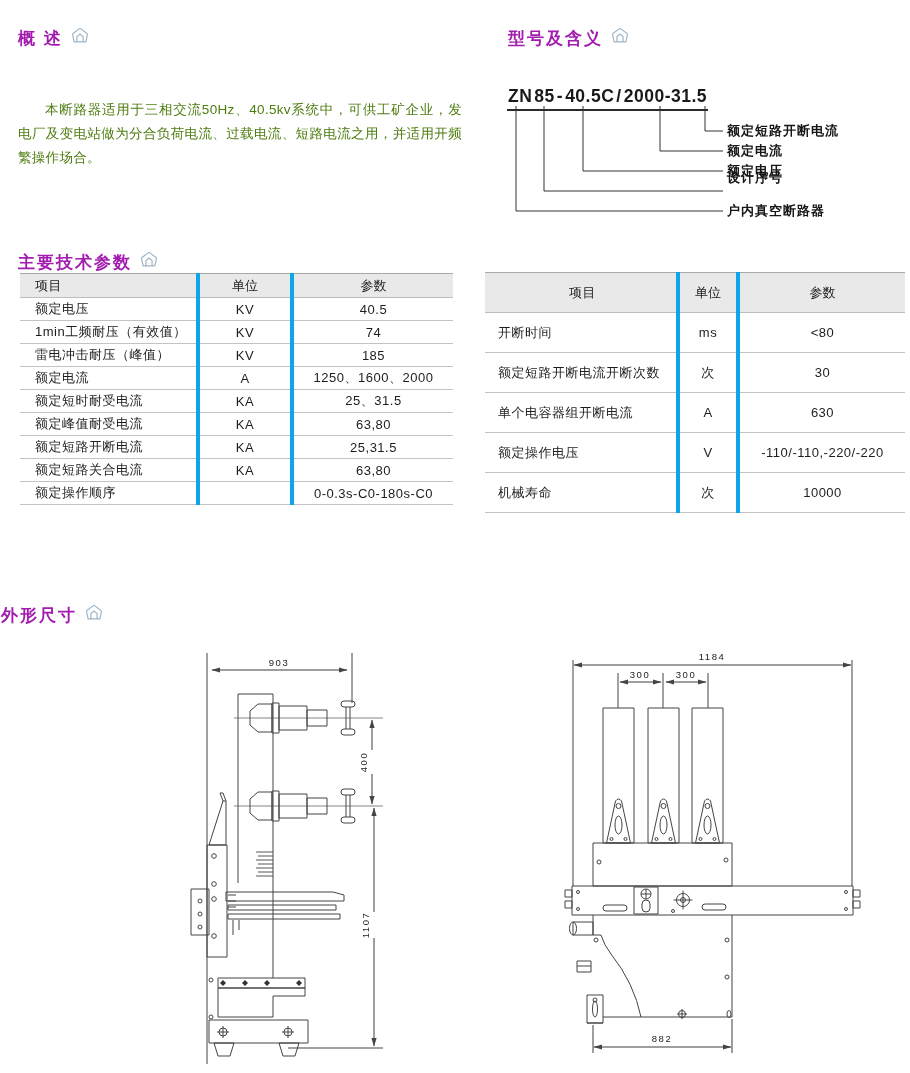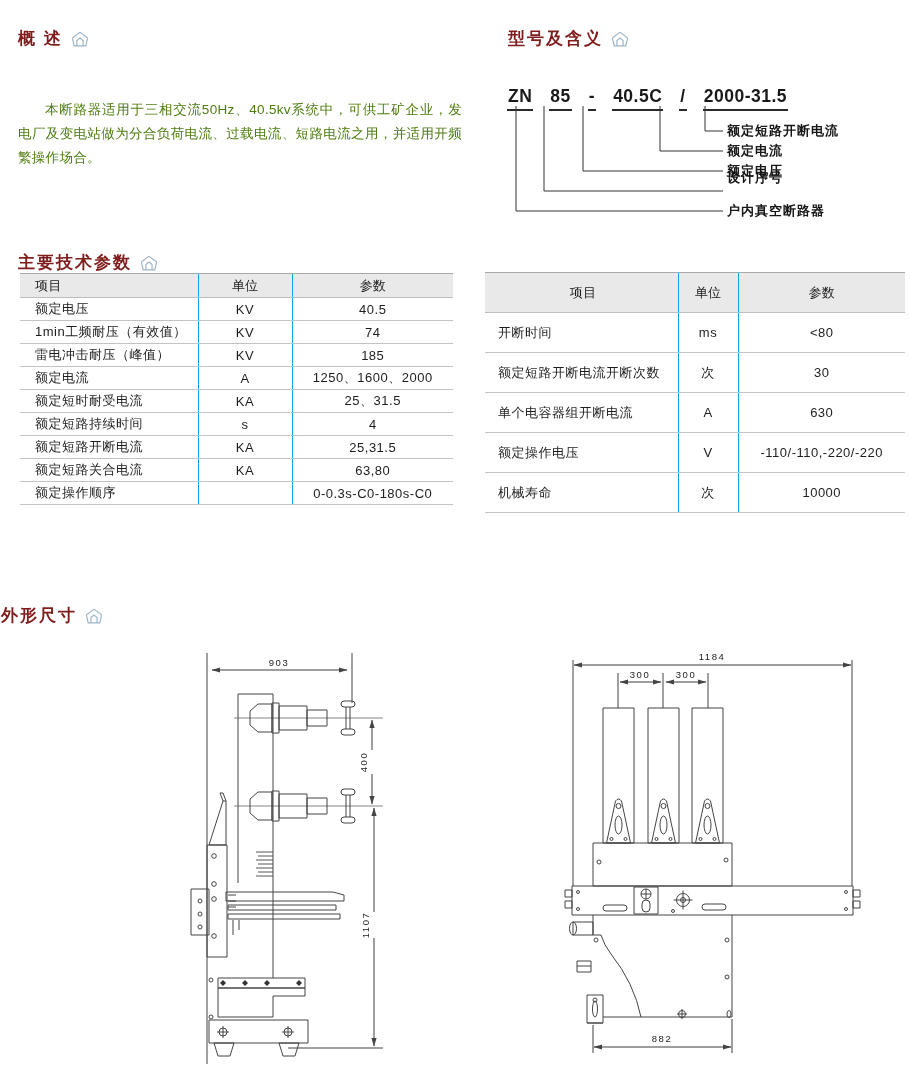--- a/index.html
+++ b/index.html
@@ -1,34 +1,34 @@
 <!DOCTYPE html>
 <html><head>
 <meta charset="utf-8">
 <style>
   html,body{margin:0;padding:0;background:#fff;}
   .page{position:relative;width:910px;height:1073px;background:#ffffff;overflow:hidden;
         font-family:"Liberation Sans","DejaVu Sans",sans-serif;color:#1d1d1d;}
-  .sec-h{position:absolute;display:flex;align-items:center;gap:8px;
-         font-size:17px;font-weight:bold;color:#7f1d1d;letter-spacing:2px;white-space:nowrap;}
+  .sec-h{position:absolute;display:flex;align-items:flex-start;gap:8px;
+         font-size:17px;font-weight:bold;color:#a21caf;letter-spacing:2px;white-space:nowrap;}
   .sec-h svg{flex:0 0 auto;}
   .overview-text{position:absolute;left:18px;top:84px;width:444px;font-size:13.5px;
                  line-height:24px;text-indent:2em;color:#4d7c0f;letter-spacing:0.3px;text-align:justify;}
   
-  .model-code{position:absolute;left:507px;top:86px;display:flex;gap:16px;
+  .model-code{position:absolute;left:507px;top:86px;display:flex;gap:0;
               font-size:17.5px;font-weight:bold;letter-spacing:0.5px;color:#191919;}
   .model-code span{border-bottom:2px solid #2a2a2a;padding:0 1px 2px;}
   .model-label{position:absolute;left:727px;height:20px;line-height:20px;font-size:13px;
                font-weight:bold;color:#161616;letter-spacing:1px;white-space:nowrap;}
   
   .tbl{position:absolute;border-collapse:collapse;table-layout:fixed;font-size:13px;color:#1d1d1d;}
   .tbl th{background:#e9e9e9;font-weight:normal;border-top:1px solid #a9a9a9;
           border-bottom:1px solid #bdbdbd;}
   .tbl td{border-bottom:1px solid #c3c3c3;letter-spacing:0.5px;}
-  .tbl th+th,.tbl td+td{border-left:1px solid #0ea5e9;}
+  .tbl th+th,.tbl td+td{border-left:4px solid #0ea5e9;}
   .tbl th,.tbl td{text-align:center;padding:0 0;}
   .tbl th:first-child,.tbl td:first-child{text-align:left;padding-left:15px;letter-spacing:0.5px;}
   .tbl-left th{height:23px;}
   .tbl-left td{height:22px;}
   .tbl-right th{height:39px;}
   .tbl-right td{height:39px;margin-top:12px;}
   .tbl-right th:first-child{text-align:center;padding-left:4px;}
   .tbl-right td:first-child{padding-left:13px;}
   
   .drw{position:absolute;}
@@ -130,23 +130,23 @@
           <td>额定电流</td>
           <td>A</td>
           <td>1250、1600、2000</td>
         </tr>
         <tr>
           <td>额定短时耐受电流</td>
           <td>KA</td>
           <td>25、31.5</td>
         </tr>
         <tr>
-          <td>额定短路持续时间</td>
-          <td>s</td>
-          <td>4</td>
+          <td>额定峰值耐受电流</td>
+          <td>KA</td>
+          <td>63,80</td>
         </tr>
         <tr>
           <td>额定短路开断电流</td>
           <td>KA</td>
           <td>25,31.5</td>
         </tr>
         <tr>
           <td>额定短路关合电流</td>
           <td>KA</td>
           <td>63,80</td>

